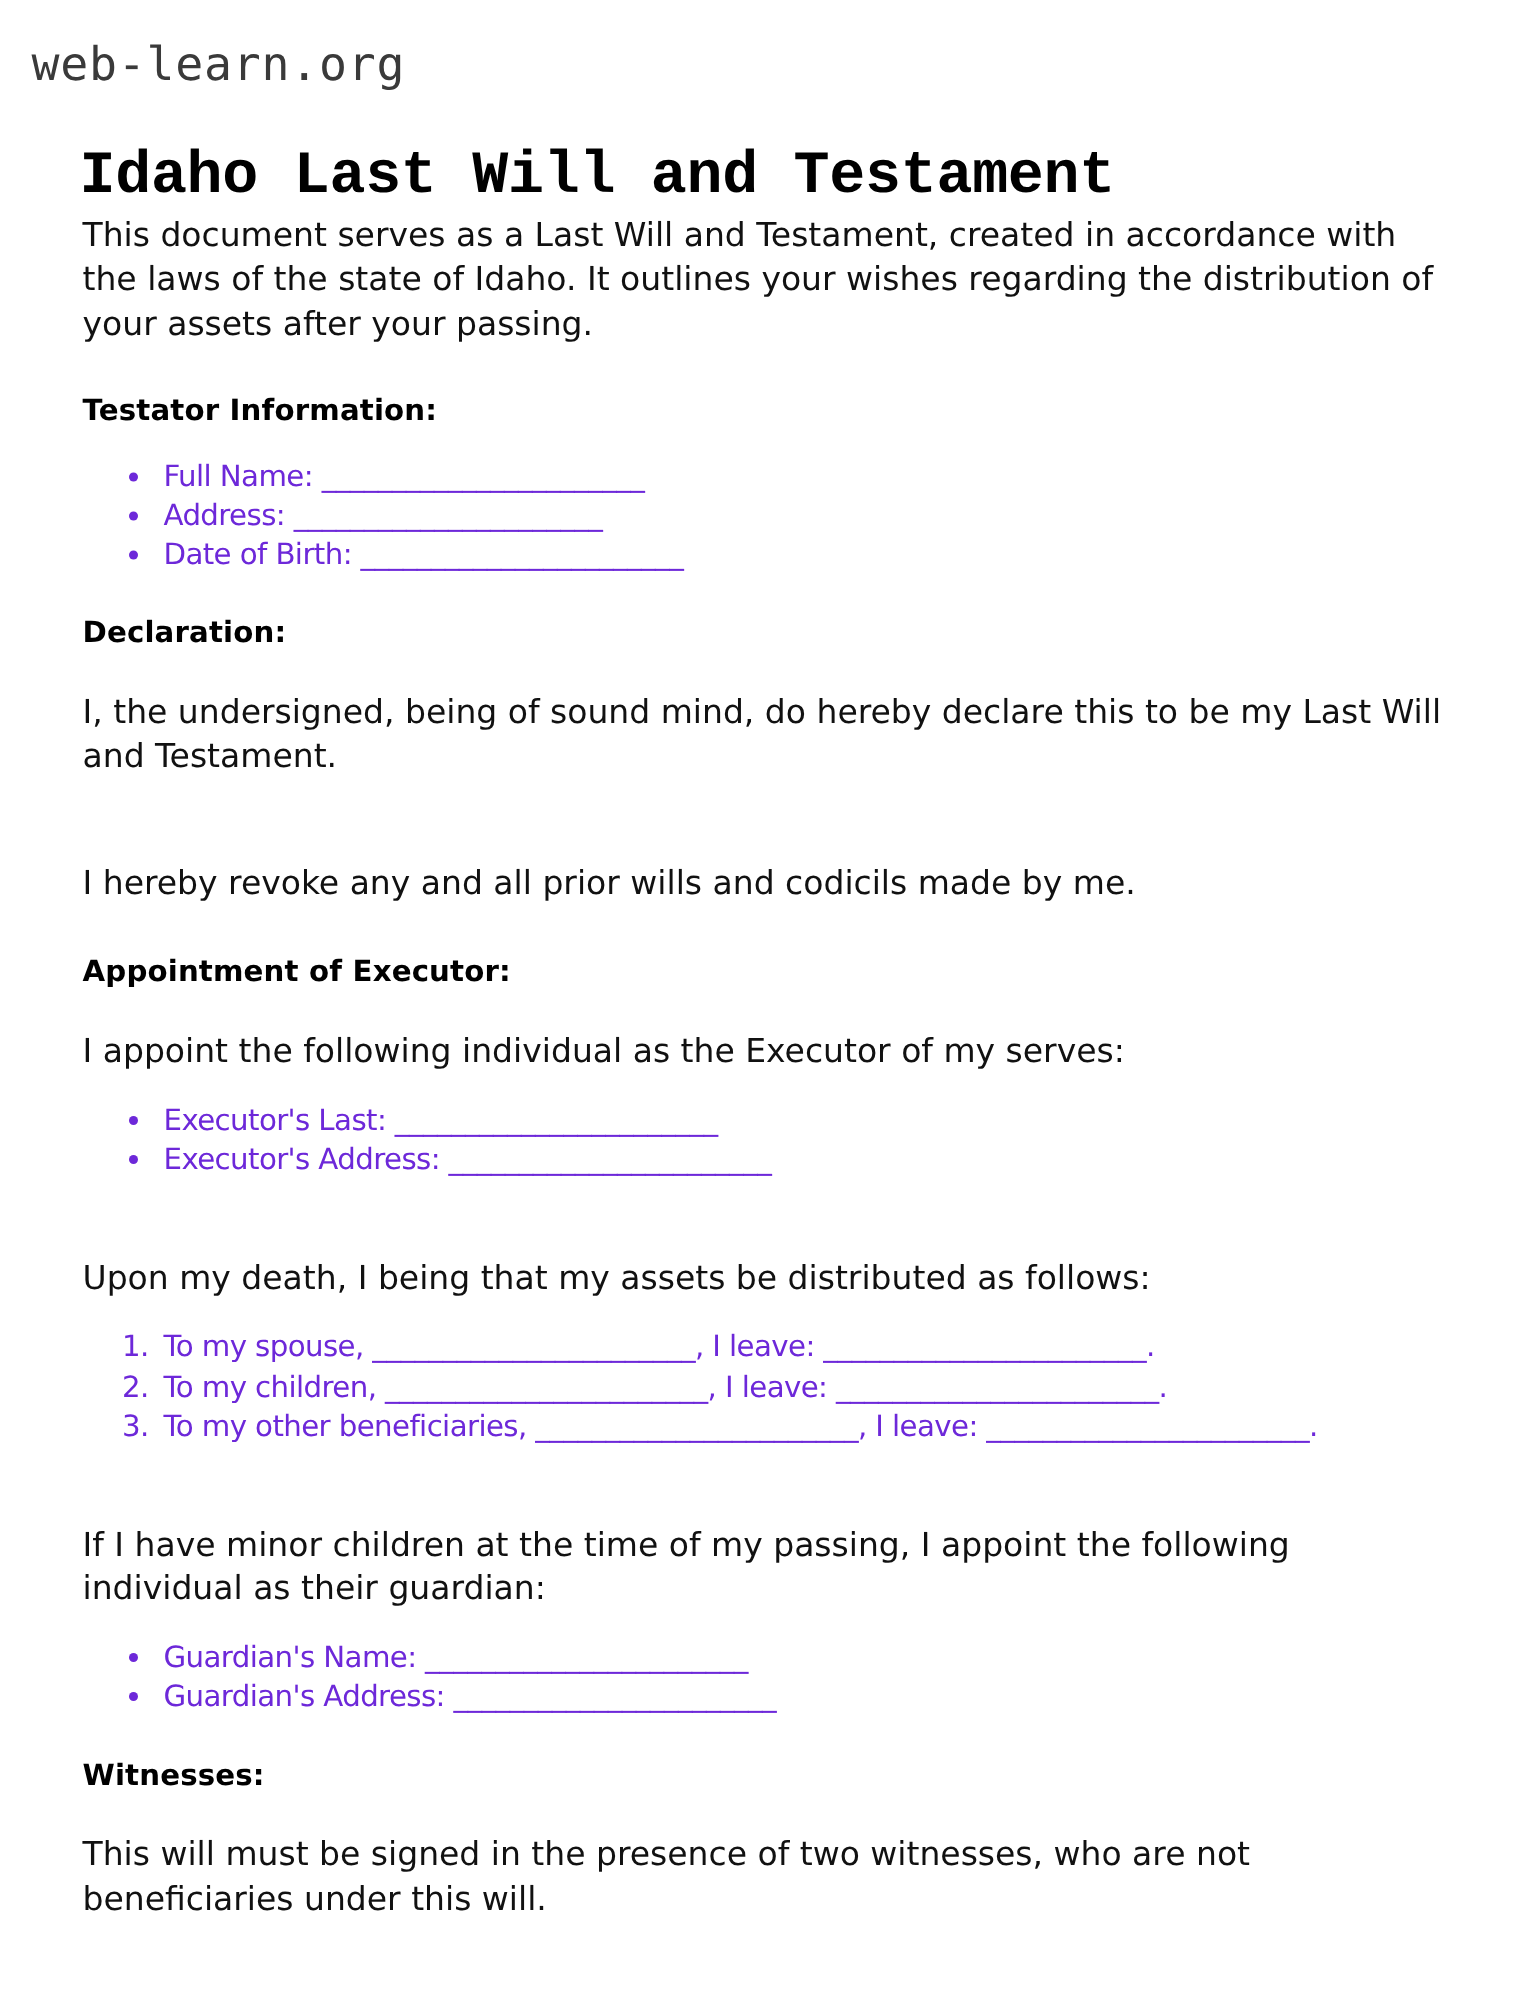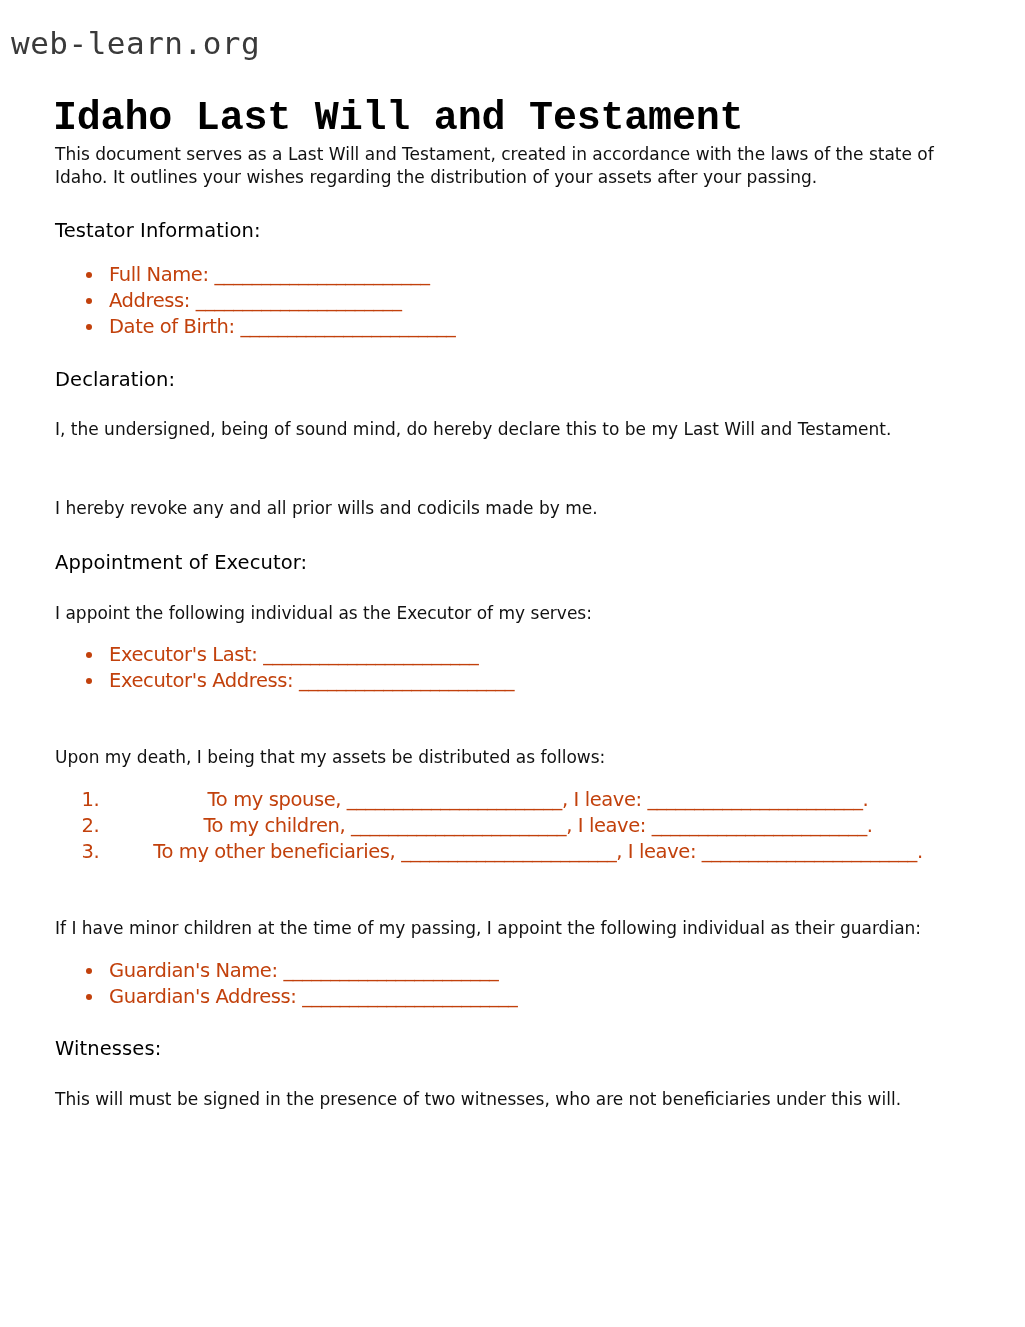--- a/index.html
+++ b/index.html
@@ -20,21 +20,21 @@
     position: relative;
     width: 1025px;
     height: 1327px;
     box-sizing: border-box;
     padding: 0;
   }
 
   
   .site-brand {
     position: absolute;
-    left: 11px;
+    left: 21px;
     top: 28px;
     font-family: "DejaVu Sans Mono", "Liberation Mono", monospace;
     font-size: 31px;
     letter-spacing: 0.5px;
     color: #3a3a3a;
     line-height: 1;
     white-space: nowrap;
   }
 
   .doc-title {
@@ -52,51 +52,51 @@
   
   .content {
     position: absolute;
     left: 55px;
     top: 143px;
     width: 912px;
   }
 
   p.para {
     margin: 0 0 0 0;
-    font-size: 17px;
+    font-size: 22px;
     line-height: 1.33;
     color: #111111;
   }
 
   h3.section-heading {
     margin: 0;
     font-size: 19.5px;
-    font-weight: normal;
+    font-weight: bold;
     line-height: 1.33;
     color: #000000;
     letter-spacing: 0.1px;
   }
 
   .gap-lg { height: 30px; }
   .gap-md { height: 26px; }
   .gap-sm { height: 18px; }
 
   ul.bullets, ol.numbers {
     margin: 0;
     padding: 0 0 0 50px;
     font-size: 19.5px;
     line-height: 1.34;
   }
   ul.bullets { list-style-type: disc; }
-  ol.numbers { list-style-type: decimal; text-align: center; }
+  ol.numbers { list-style-type: decimal; }
 
   ul.bullets li, ol.numbers li {
     margin: 0;
     padding-left: 4px;
-    color: #c2410c;
+    color: #6d28d9;
   }
 
   .blank {
     font-family: "DejaVu Sans", "Liberation Sans", sans-serif;
     letter-spacing: -0.4px;
   }
 </style>
 </head>
 <body>
 

